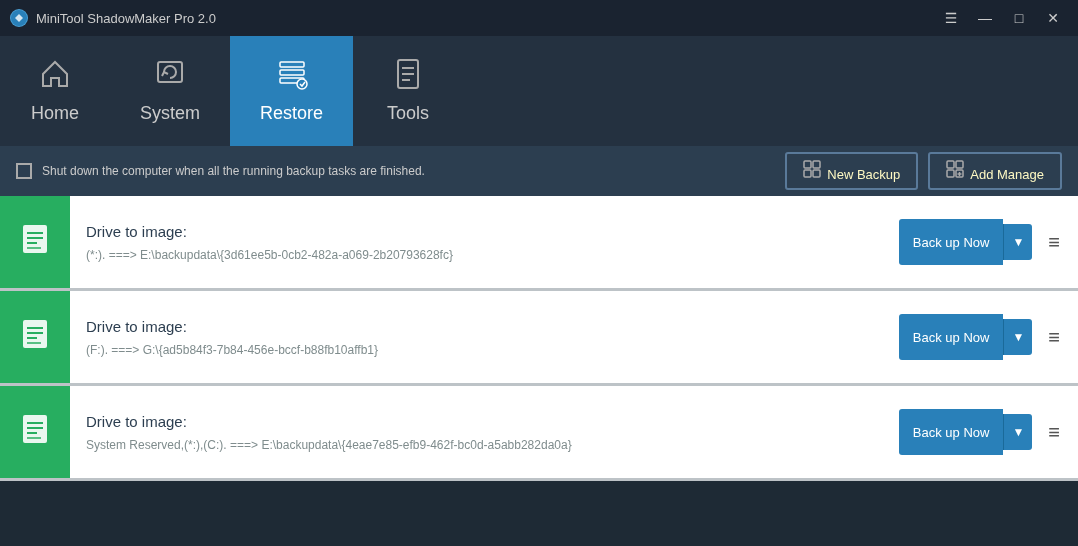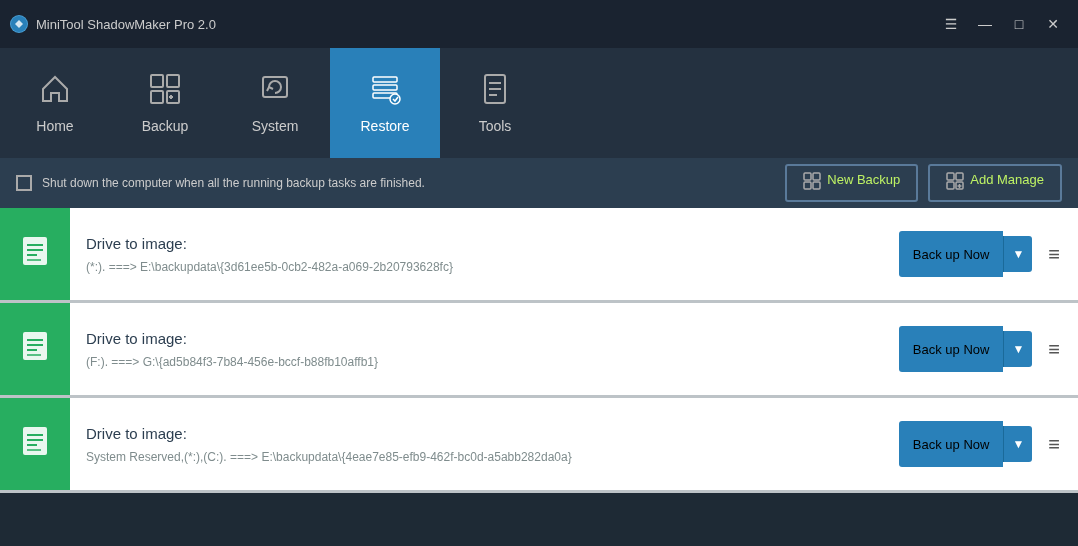--- a/index.html
+++ b/index.html
@@ -1,21 +1,21 @@
 <!DOCTYPE html>
 <html><head>
   <meta charset="utf-8">
   <style>
     * { box-sizing: border-box; margin: 0; padding: 0; }
     body { font-family: 'Segoe UI', Arial, sans-serif; background: #1e2a35; width: 1078px; height: 546px; overflow: hidden; color: #fff; }
 
     
     .titlebar {
       background: #1a2330;
-      height: 48px;
+      height: 36px;
       display: flex;
       align-items: center;
       padding: 0 10px;
       justify-content: space-between;
     }
     .titlebar-left { display: flex; align-items: center; gap: 8px; }
     .titlebar-logo { width: 18px; height: 18px; background: #4a9fd4; border-radius: 50%; display: flex; align-items: center; justify-content: center; font-size: 10px; font-weight: bold; color: #fff; }
     .titlebar-title { font-size: 13px; color: #ccc; }
     .titlebar-controls { display: flex; gap: 4px; }
     .titlebar-btn { width: 30px; height: 24px; background: transparent; border: none; color: #ccc; font-size: 14px; cursor: pointer; display: flex; align-items: center; justify-content: center; }
@@ -30,47 +30,47 @@
     .nav-item {
       display: flex;
       flex-direction: column;
       align-items: center;
       justify-content: center;
       padding: 0 30px;
       cursor: pointer;
       gap: 8px;
       min-width: 110px;
       color: #ccc;
-      font-size: 14px;
+      font-size: 18px;
     }
     .nav-item.active { background: #2980b9; color: #fff; }
     .nav-icon { font-size: 30px; line-height: 1; }
 
     
     .toolbar {
       background: #2c3e50;
       height: 50px;
       display: flex;
       align-items: center;
       padding: 0 16px;
       gap: 12px;
       justify-content: space-between;
     }
     .toolbar-left { display: flex; align-items: center; gap: 10px; }
     .checkbox { width: 16px; height: 16px; border: 2px solid #aaa; background: transparent; cursor: pointer; flex-shrink: 0; }
     .toolbar-text { font-size: 12px; color: #ccc; }
     .toolbar-right { display: flex; gap: 10px; }
     .toolbar-btn {
       display: flex;
-      align-items: flex-start;
+      align-items: flex-end;
       gap: 6px;
       padding: 6px 16px;
       border: 2px solid #5a7a9a;
       background: transparent;
-      color: #bef264;
+      color: #fef9c3;
       font-size: 13px;
       cursor: pointer;
       border-radius: 3px;
     }
     .toolbar-btn-icon { font-size: 16px; }
 
     
     .backup-row {
       background: #fff;
       border-bottom: 3px solid #bdc3c7;
@@ -98,21 +98,21 @@
     .backup-path { font-size: 12px; color: #7f8c8d; }
     .backup-actions {
       display: flex;
       align-items: center;
       gap: 0;
       padding-right: 10px;
       flex-shrink: 0;
     }
     .backup-now-btn {
       background: #2980b9;
-      color: #000000;
+      color: #ffffff;
       border: none;
       padding: 23px 14px;
       font-size: 13px;
       cursor: pointer;
       border-radius: 3px 0 0 3px;
       height: 36px;
       display: flex;
       align-items: center;
     }
     .backup-dropdown-btn {
@@ -167,32 +167,20 @@
 </div>
 
 <div class="nav">
   <div class="nav-item">
     <span class="nav-icon">
       <svg width="32" height="32" viewBox="0 0 32 32" fill="none">
         <path d="M4 16 L16 4 L28 16 L28 28 L20 28 L20 20 L12 20 L12 28 L4 28 Z" stroke="#aaa" stroke-width="2" fill="none"></path>
       </svg>
     </span>
     <span>Home</span>
-  </div>
-  <div class="nav-item">
-    <span class="nav-icon">
-      <svg width="32" height="32" viewBox="0 0 32 32" fill="none">
-        <rect x="2" y="2" width="12" height="12" rx="1" stroke="#aaa" stroke-width="2"></rect>
-        <rect x="18" y="2" width="12" height="12" rx="1" stroke="#aaa" stroke-width="2"></rect>
-        <rect x="2" y="18" width="12" height="12" rx="1" stroke="#aaa" stroke-width="2"></rect>
-        <rect x="18" y="18" width="12" height="12" rx="1" stroke="#aaa" stroke-width="2"></rect>
-        <path d="M20 24 L24 24 M22 22 L22 26" stroke="#aaa" stroke-width="2"></path>
-      </svg>
-    </span>
-    <span>Backup</span>
   </div>
   <div class="nav-item">
     <span class="nav-icon">
       <svg width="32" height="32" viewBox="0 0 32 32" fill="none">
         <rect x="4" y="4" width="24" height="20" rx="2" stroke="#aaa" stroke-width="2"></rect>
         <path d="M10 14 A6 6 0 1 1 16 20" stroke="#aaa" stroke-width="2" fill="none"></path>
         <path d="M8 18 L10 14 L14 16" stroke="#aaa" stroke-width="2" fill="none"></path>
       </svg>
     </span>
     <span>System</span>

